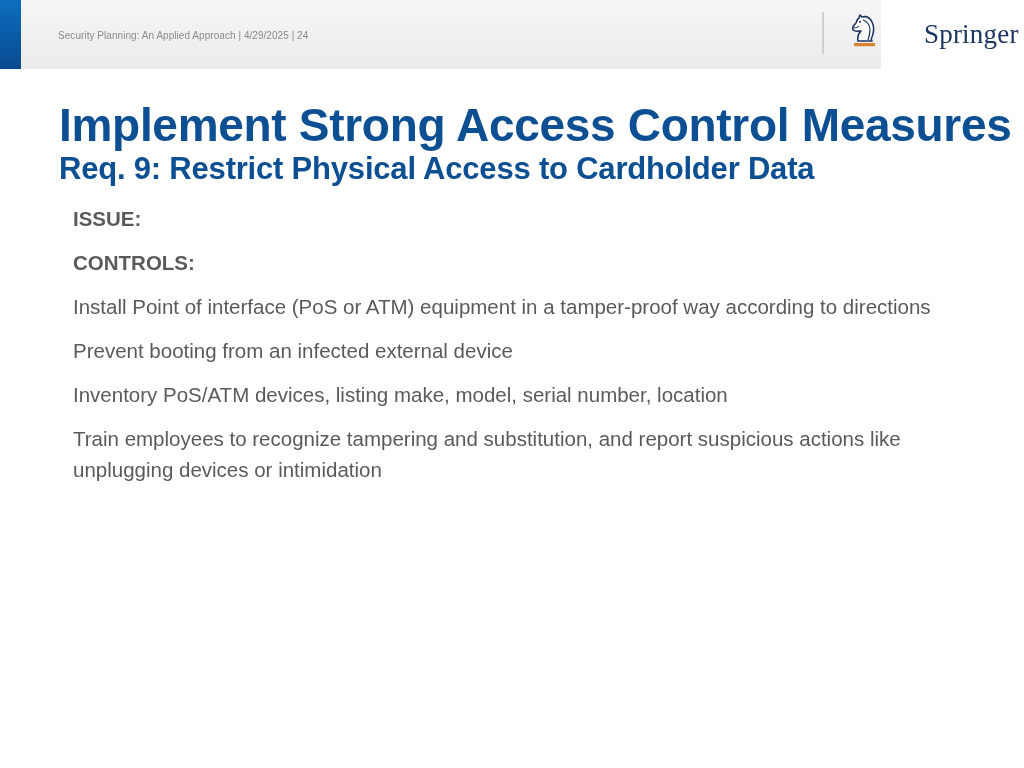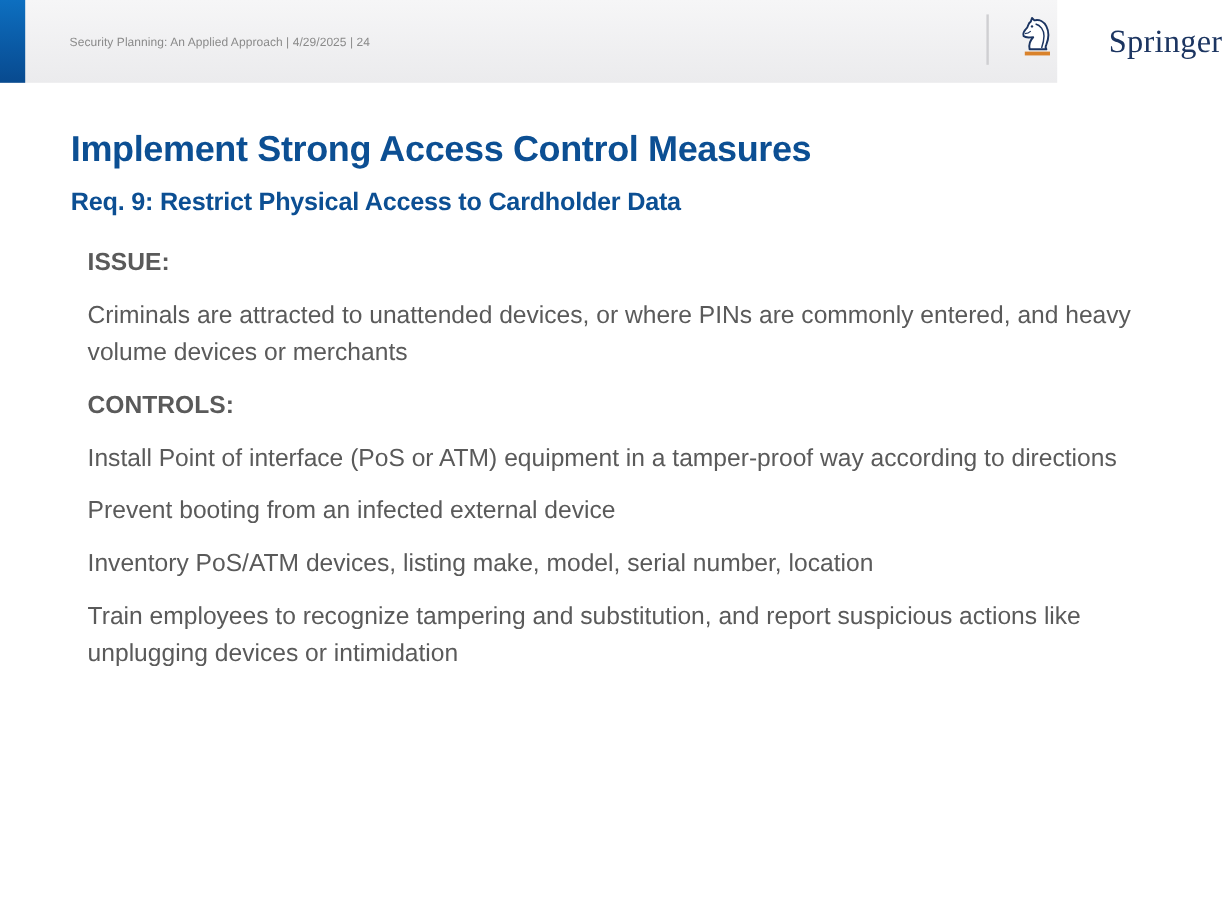--- a/index.html
+++ b/index.html
@@ -64,30 +64,30 @@
       margin-top: 2px;
       margin-left: 40px;
     }
     .content {
       position: absolute;
       left: 59px; top: 101px;
       width: 900px;
     }
     .title {
       margin: 0;
-      font-size: 30px;
+      font-size: 46px;
       font-weight: bold;
       color: #0c4f93;
       line-height: 48px;
       letter-spacing: -0.3px;
       white-space: nowrap;
     }
     .subtitle {
       margin: 0;
-      font-size: 21px;
+      font-size: 31px;
       font-weight: bold;
       color: #0c4f93;
       line-height: 40px;
       letter-spacing: -0.2px;
       white-space: nowrap;
     }
     .body-list {
       margin: 14px;
       padding: 0;
       list-style: none;
@@ -126,21 +126,20 @@
       <span class="logo-word">Springer</span>
     </div>
   </div>
 
   <div class="content">
     <h1 class="title">Implement Strong Access Control Measures</h1>
     <h2 class="subtitle">Req. 9: Restrict Physical Access to Cardholder Data</h2>
 
     <ul class="body-list">
       <li class="section-label li-issue-label">ISSUE:</li>
-      <li class="li-gap">Criminals are attracted to unattended devices, or where PINs are commonly entered, and heavy volume devices or merchants</li>
 
       <li class="section-label li-gap">CONTROLS:</li>
       <li class="li-gap">Install Point of interface (PoS or ATM) equipment in a tamper-proof way according to directions</li>
       <li class="li-gap">Prevent booting from an infected external device</li>
       <li class="li-gap">Inventory PoS/ATM devices, listing make, model, serial number, location</li>
       <li class="li-gap">Train employees to recognize tampering and substitution, and report suspicious actions like unplugging devices or intimidation</li>
     </ul>
   </div>
 
 </div>

